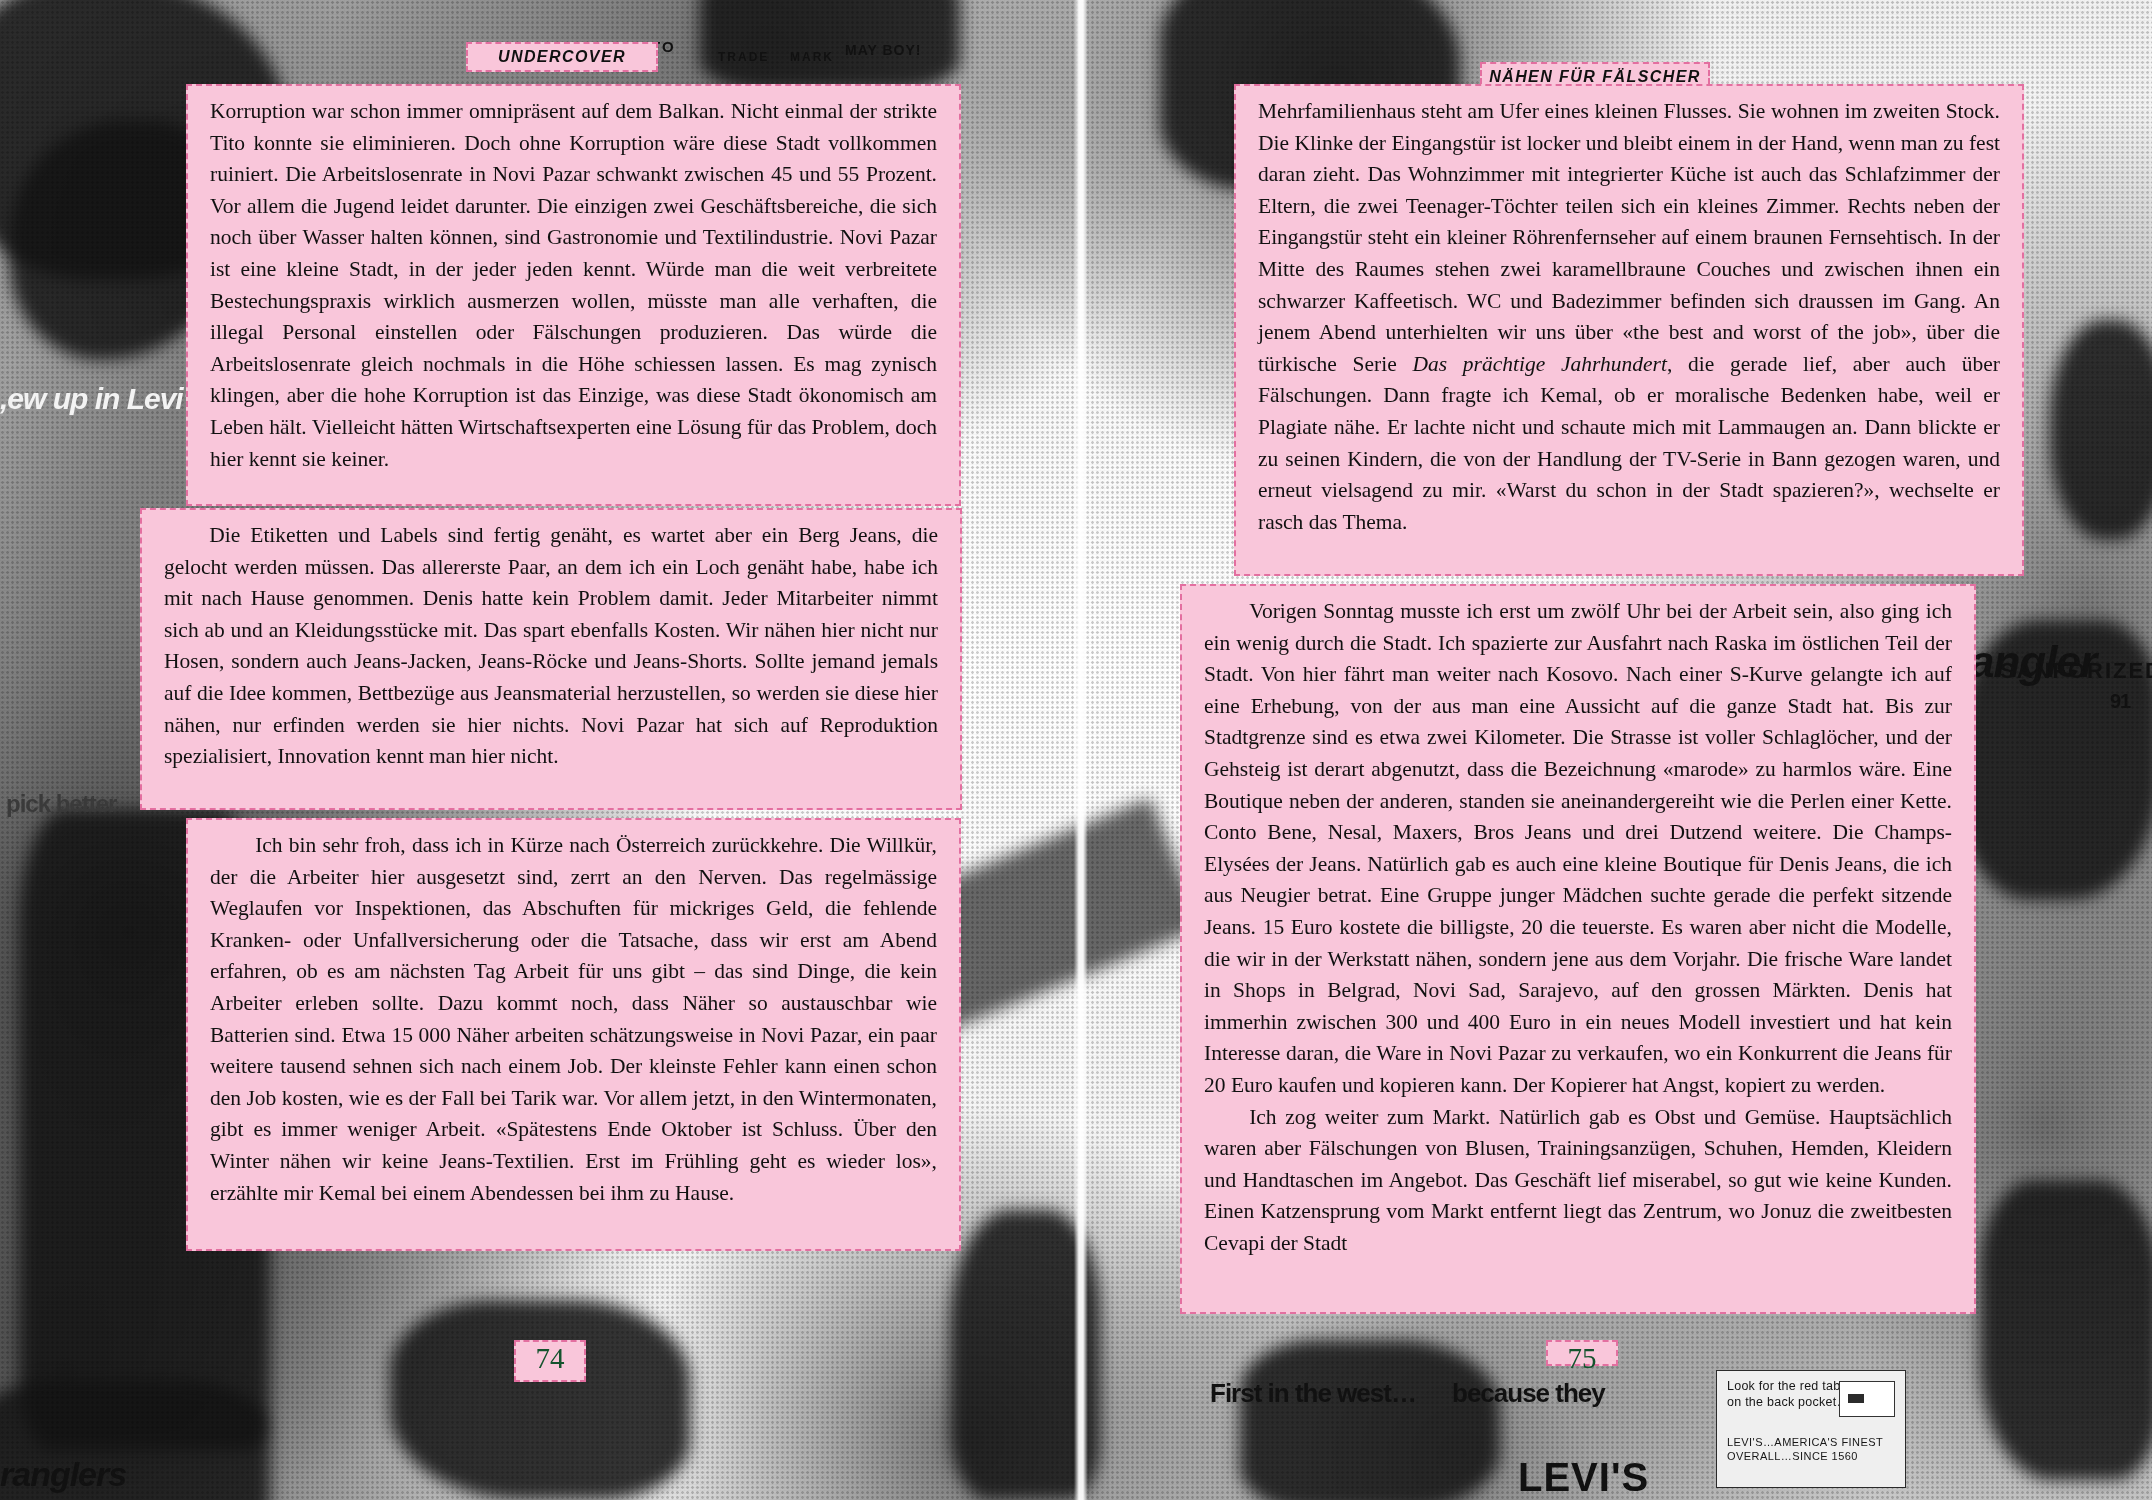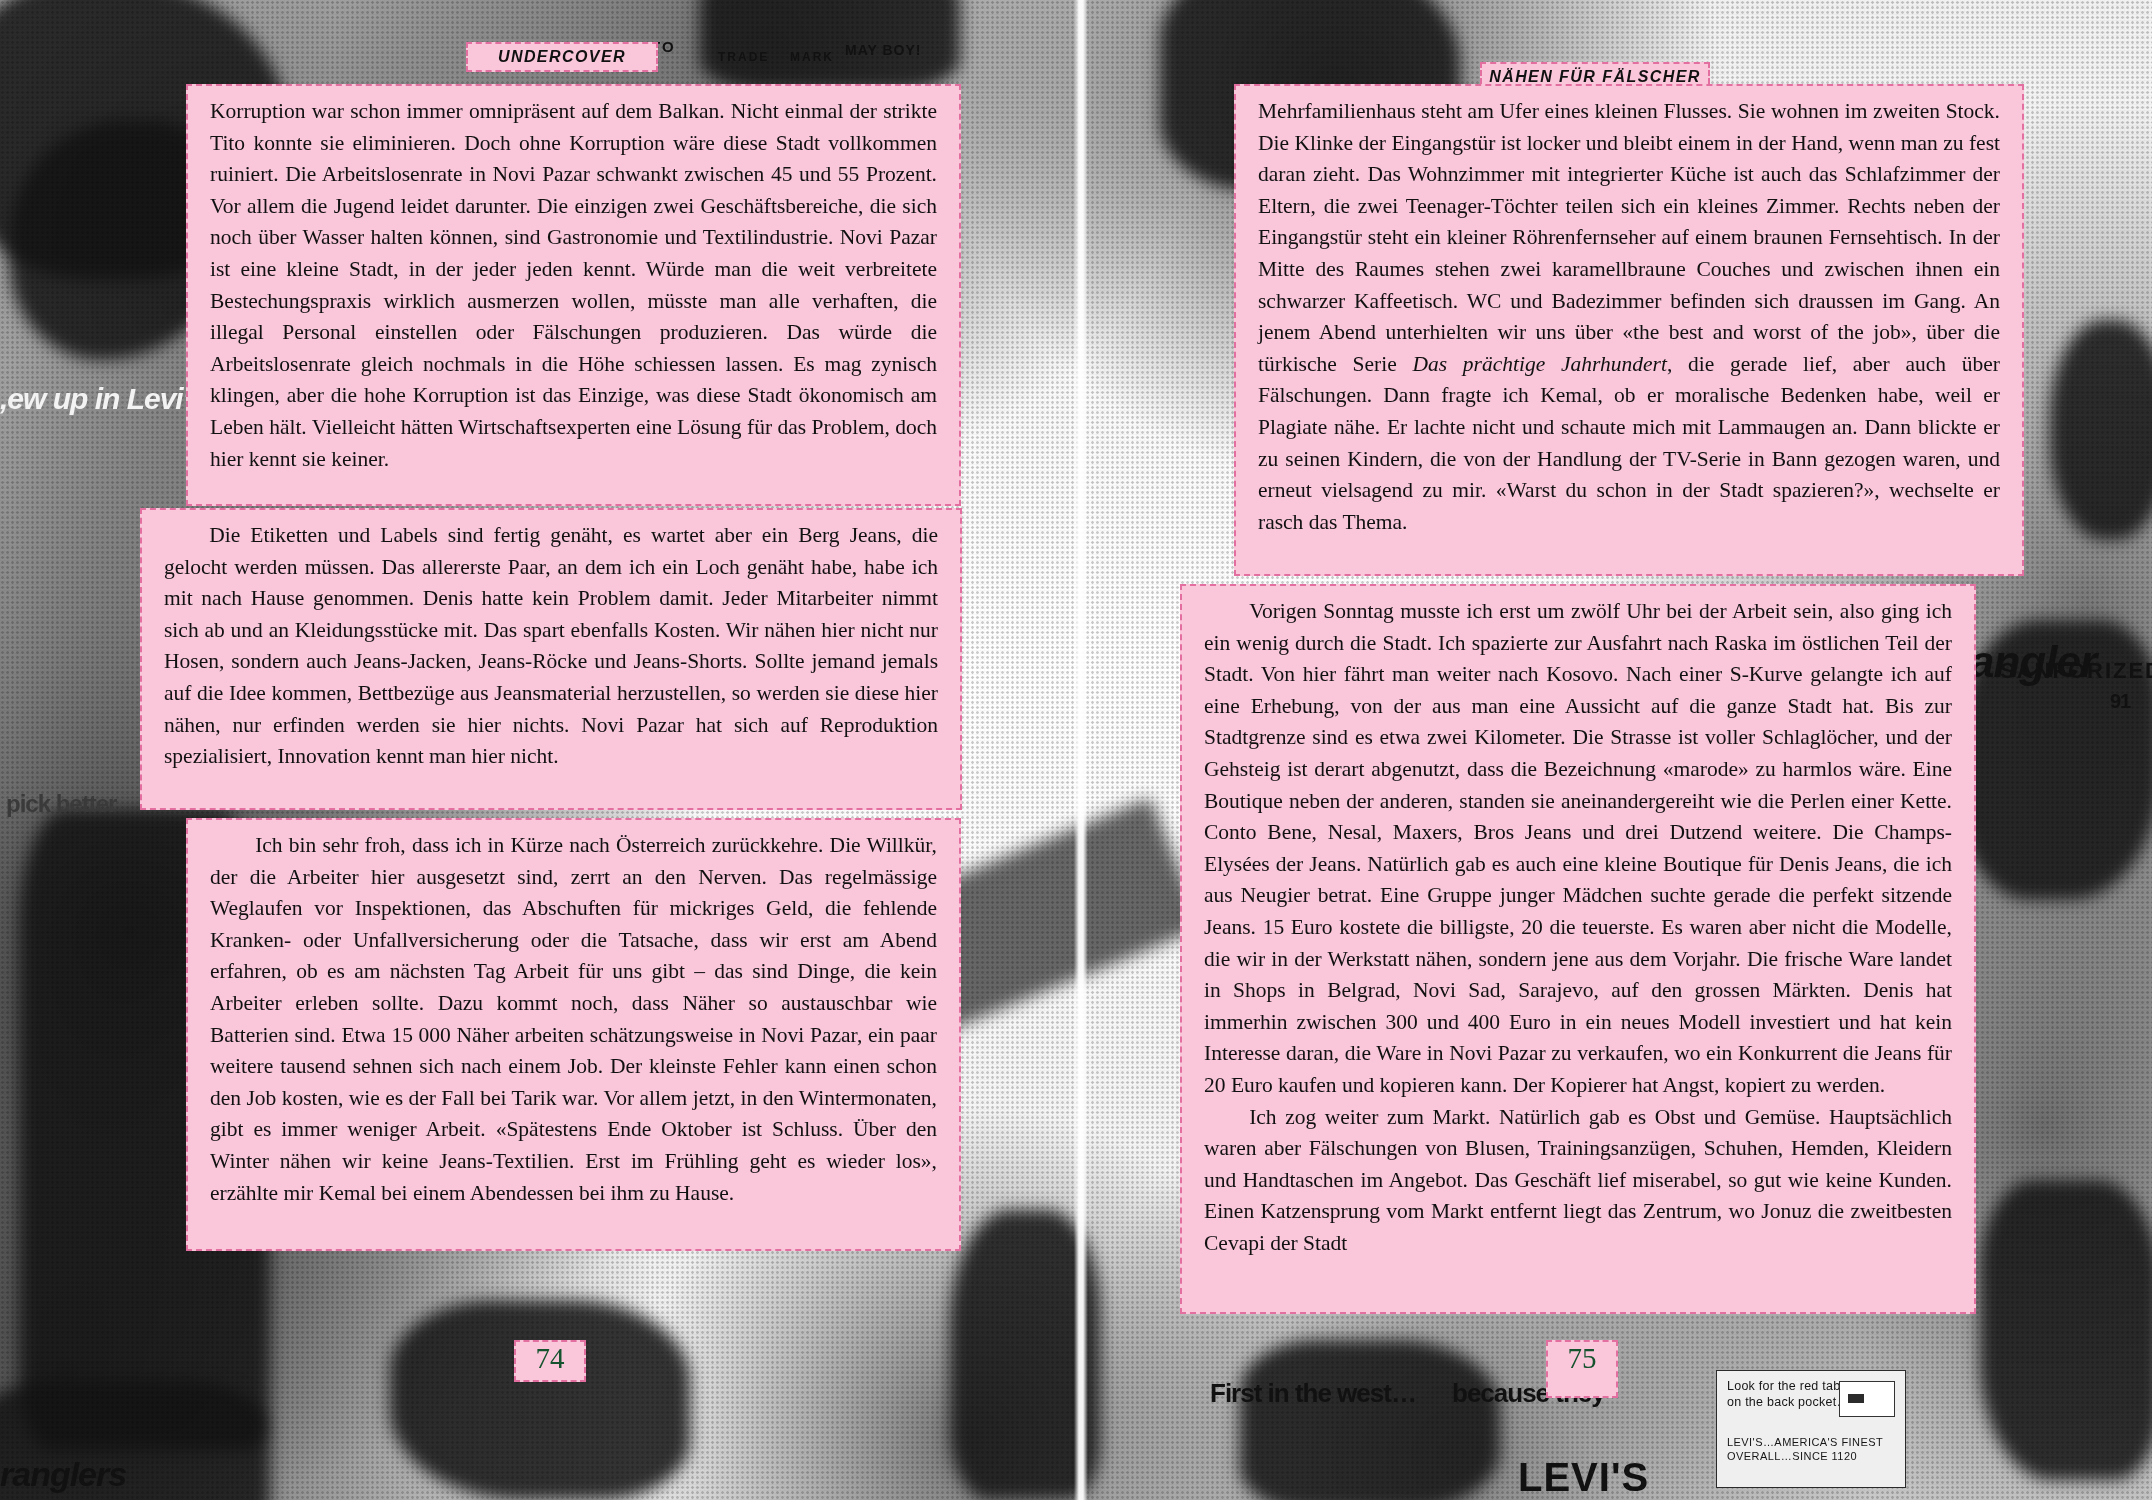--- a/index.html
+++ b/index.html
@@ -205,21 +205,21 @@
     <div class="mark" style="left:718px; top:50px; font-size:12px; letter-spacing:2px;">TRADE</div>
     <div class="mark" style="left:790px; top:50px; font-size:12px; letter-spacing:2px;">MARK</div>
     <div class="mark" style="left:845px; top:42px; font-size:14px; letter-spacing:1px;">MAY BOY!</div>
 
     <div class="adcard" style="left:1716px; top:1370px; width:190px; height:118px;">
       <div class="tab-chip"></div>
       <div class="small">Look for the red tab</div>
       <div class="small">on the back pocket…</div>
       <div style="height:26px"></div>
       <div class="tiny">LEVI'S…AMERICA'S FINEST</div>
-      <div class="tiny">OVERALL…SINCE 1120</div>
+      <div class="tiny">OVERALL…SINCE 1560</div>
     </div>
   </div>
 
   <div class="runhead" style="left:466px; top:42px; width:192px; height:30px;">
     <span>UNDERCOVER</span>
   </div>
 
   <div class="pinkbox" style="left:186px; top:84px; width:775px; height:422px; padding:10px 22px 12px 22px;">
     <div class="col-text">
       <p>Korruption war schon immer omnipräsent auf dem Balkan. Nicht einmal der strikte Tito konnte sie eliminieren. Doch ohne Korruption wäre diese Stadt vollkommen ruiniert. Die Arbeitslosenrate in Novi Pazar schwankt zwischen 45 und 55 Prozent. Vor allem die Jugend leidet darunter. Die einzigen zwei Geschäftsbereiche, die sich noch über Wasser halten können, sind Gastronomie und Textilindustrie. Novi Pazar ist eine kleine Stadt, in der jeder jeden kennt. Würde man die weit verbreitete Bestechungspraxis wirklich ausmerzen wollen, müsste man alle verhaften, die illegal Personal einstellen oder Fälschungen produzieren. Das würde die Arbeitslosenrate gleich nochmals in die Höhe schiessen lassen. Es mag zynisch klingen, aber die hohe Korruption ist das Einzige, was diese Stadt ökonomisch am Leben hält. Vielleicht hätten Wirtschaftsexperten eine Lösung für das Problem, doch hier kennt sie keiner.</p>
@@ -252,17 +252,17 @@
     </div>
   </div>
 
   <div class="pinkbox" style="left:1180px; top:584px; width:796px; height:730px; padding:10px 22px 12px 22px;">
     <div class="col-text">
       <p style="text-indent:2.1em;">Vorigen Sonntag musste ich erst um zwölf Uhr bei der Arbeit sein, also ging ich ein wenig durch die Stadt. Ich spazierte zur Ausfahrt nach Raska im östlichen Teil der Stadt. Von hier fährt man weiter nach Kosovo. Nach einer S-Kurve gelangte ich auf eine Erhebung, von der aus man eine Aussicht auf die ganze Stadt hat. Bis zur Stadtgrenze sind es etwa zwei Kilometer. Die Strasse ist voller Schlaglöcher, und der Gehsteig ist derart abgenutzt, dass die Bezeichnung «marode» zu harmlos wäre. Eine Boutique neben der anderen, standen sie aneinandergereiht wie die Perlen einer Kette. Conto Bene, Nesal, Maxers, Bros Jeans und drei Dutzend weitere. Die Champs-Elysées der Jeans. Natürlich gab es auch eine kleine Boutique für Denis Jeans, die ich aus Neugier betrat. Eine Gruppe junger Mädchen suchte gerade die perfekt sitzende Jeans. 15 Euro kostete die billigste, 20 die teuerste. Es waren aber nicht die Modelle, die wir in der Werkstatt nähen, sondern jene aus dem Vorjahr. Die frische Ware landet in Shops in Belgrad, Novi Sad, Sarajevo, auf den grossen Märkten. Denis hat immerhin zwischen 300 und 400 Euro in ein neues Modell investiert und hat kein Interesse daran, die Ware in Novi Pazar zu verkaufen, wo ein Konkurrent die Jeans für 20 Euro kaufen und kopieren kann. Der Kopierer hat Angst, kopiert zu werden.</p>
       <p>Ich zog weiter zum Markt. Natürlich gab es Obst und Gemüse. Hauptsächlich waren aber Fälschungen von Blusen, Trainingsanzügen, Schuhen, Hemden, Kleidern und Handtaschen im Angebot. Das Geschäft lief miserabel, so gut wie keine Kunden. Einen Katzensprung vom Markt entfernt liegt das Zentrum, wo Jonuz die zweitbesten Cevapi der Stadt</p>
     </div>
   </div>
 
-  <div class="folio" style="left:1546px; top:1340px; width:72px; height:58px;">
+  <div class="folio" style="left:1546px; top:1340px; width:72px; height:26px;">
     <span>75</span>
   </div>
 
 </div>
 
 </body></html>

